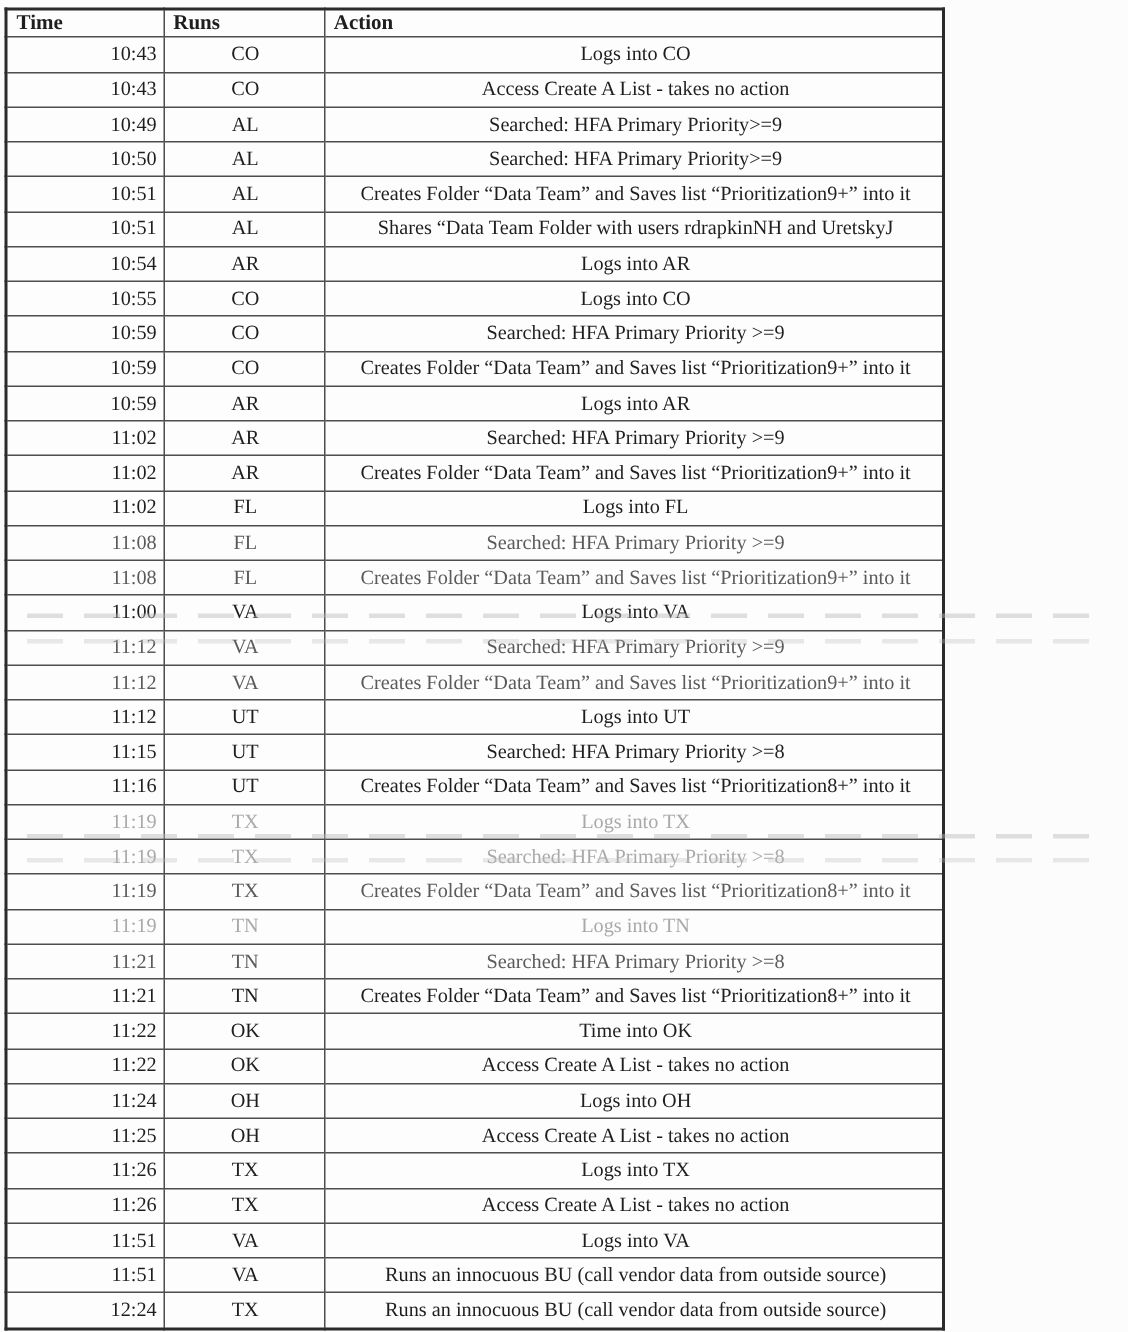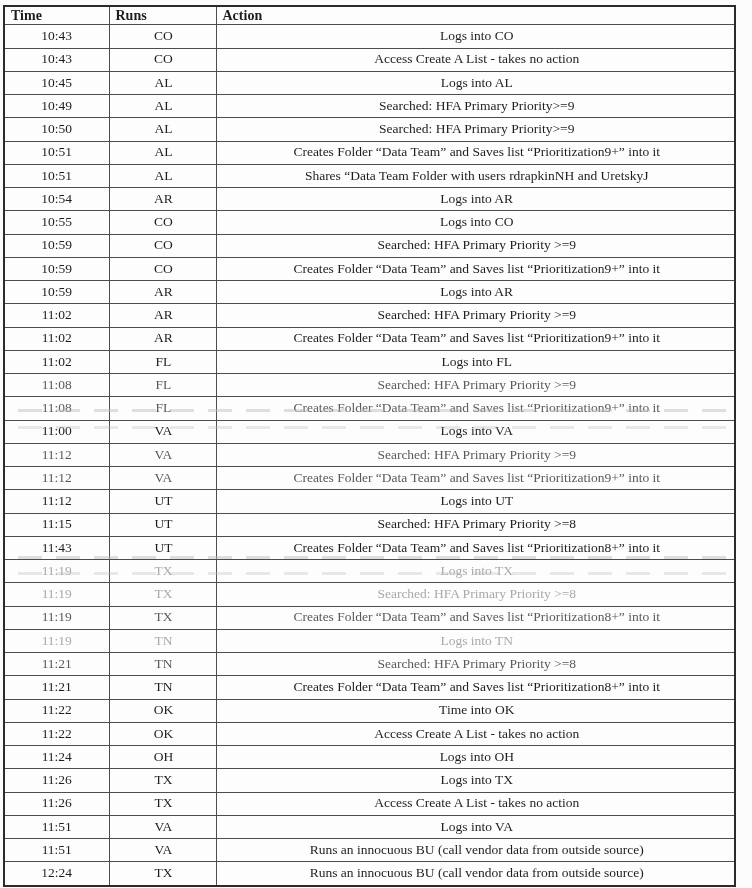--- a/index.html
+++ b/index.html
@@ -15,21 +15,21 @@
     overflow: hidden;
   }
   .page {
     position: absolute;
     inset: 0;
   }
   table.log-table {
     position: absolute;
     left: 3px;
     top: 5px;
-    width: 733px;
+    width: 627px;
     height: 882px;
     border-collapse: collapse;
     table-layout: fixed;
     border: 2px solid var(--outer-border, #2b2b2b);
     background: #fdfdfd;
   }
   .log-table th, .log-table td {
     border: 1px solid var(--border, #4d4d4d);
     font-size: 13.5px;
     line-height: 1.1;
@@ -41,21 +41,21 @@
   }
   .log-table th {
     text-align: left;
     font-weight: bold;
     padding-left: 6px;
     font-size: 14px;
   }
   col.c-time  { width: 105px; }
   col.c-state { width: 107px; }
   col.c-action{ width: auto;  }
-  td.td-time  { text-align: center; padding-right: 4px; }
+  td.td-time  { text-align: right; padding-right: 4px; }
   td.td-state { text-align: center;  padding-left: 6px; }
   td.td-action{ text-align: center;  padding-left: 7px; }
   tr.shade-mid td   { color: var(--text-mid, #5a5a5a); }
   tr.shade-light td { color: var(--text-light, #a9a9a9); }
   .wm {
     position: absolute;
     left: 18px;
     right: 22px;
     height: 3px;
     background: repeating-linear-gradient(90deg,
@@ -89,25 +89,20 @@
           <td class="td-time">10:43</td>
           <td class="td-state">CO</td>
           <td class="td-action">Logs into CO</td>
         </tr>
         <tr class="shade-normal">
           <td class="td-time">10:43</td>
           <td class="td-state">CO</td>
           <td class="td-action">Access Create A List - takes no action</td>
         </tr>
         <tr class="shade-normal">
-          <td class="td-time">10:45</td>
-          <td class="td-state">AL</td>
-          <td class="td-action">Logs into AL</td>
-        </tr>
-        <tr class="shade-normal">
           <td class="td-time">10:49</td>
           <td class="td-state">AL</td>
           <td class="td-action">Searched: HFA Primary Priority&gt;=9</td>
         </tr>
         <tr class="shade-normal">
           <td class="td-time">10:50</td>
           <td class="td-state">AL</td>
           <td class="td-action">Searched: HFA Primary Priority&gt;=9</td>
         </tr>
         <tr class="shade-normal">
@@ -189,21 +184,21 @@
           <td class="td-time">11:12</td>
           <td class="td-state">UT</td>
           <td class="td-action">Logs into UT</td>
         </tr>
         <tr class="shade-normal">
           <td class="td-time">11:15</td>
           <td class="td-state">UT</td>
           <td class="td-action">Searched: HFA Primary Priority &gt;=8</td>
         </tr>
         <tr class="shade-normal">
-          <td class="td-time">11:43</td>
+          <td class="td-time">11:16</td>
           <td class="td-state">UT</td>
           <td class="td-action">Creates Folder “Data Team” and Saves list “Prioritization8+” into it</td>
         </tr>
         <tr class="shade-light">
           <td class="td-time">11:19</td>
           <td class="td-state">TX</td>
           <td class="td-action">Logs into TX</td>
         </tr>
         <tr class="shade-light">
           <td class="td-time">11:19</td>
@@ -237,20 +232,25 @@
         </tr>
         <tr class="shade-normal">
           <td class="td-time">11:22</td>
           <td class="td-state">OK</td>
           <td class="td-action">Access Create A List - takes no action</td>
         </tr>
         <tr class="shade-normal">
           <td class="td-time">11:24</td>
           <td class="td-state">OH</td>
           <td class="td-action">Logs into OH</td>
+        </tr>
+        <tr class="shade-normal">
+          <td class="td-time">11:25</td>
+          <td class="td-state">OH</td>
+          <td class="td-action">Access Create A List - takes no action</td>
         </tr>
         <tr class="shade-normal">
           <td class="td-time">11:26</td>
           <td class="td-state">TX</td>
           <td class="td-action">Logs into TX</td>
         </tr>
         <tr class="shade-normal">
           <td class="td-time">11:26</td>
           <td class="td-state">TX</td>
           <td class="td-action">Access Create A List - takes no action</td>

